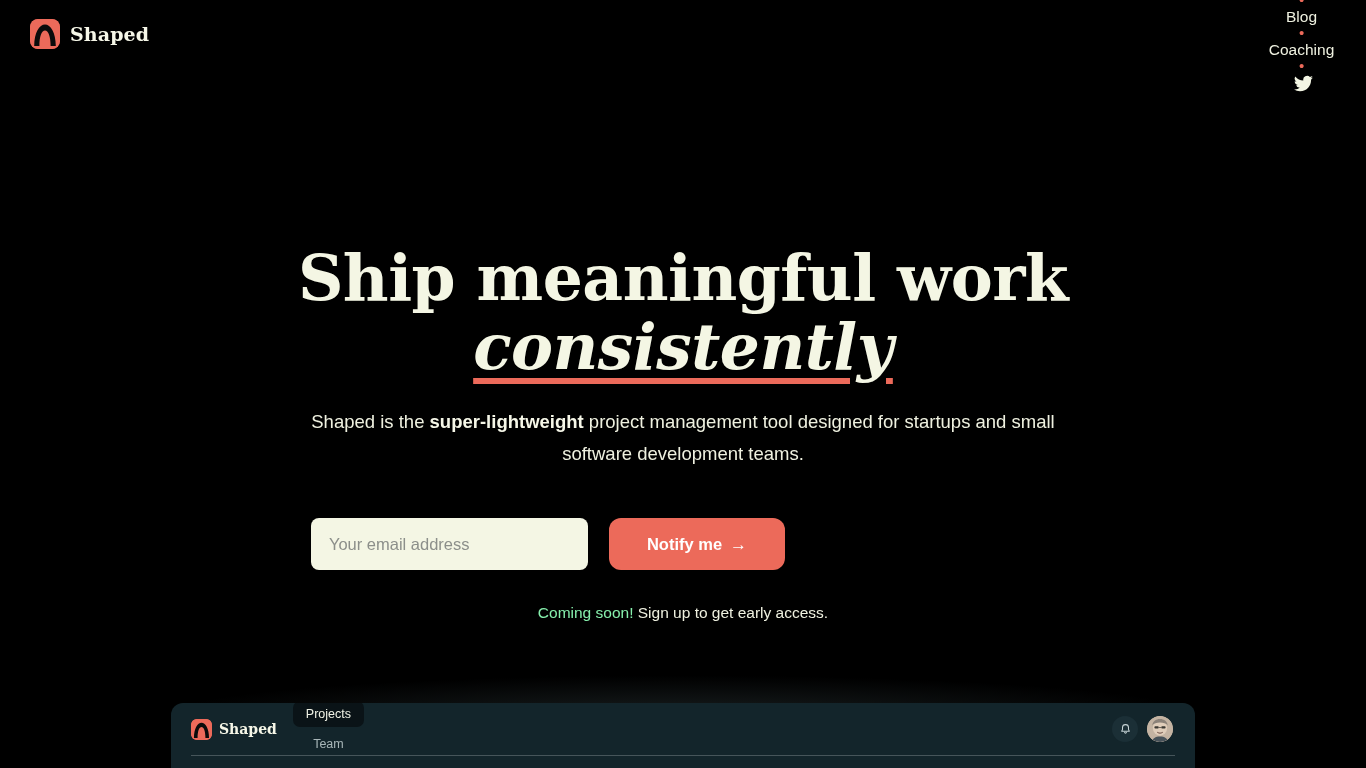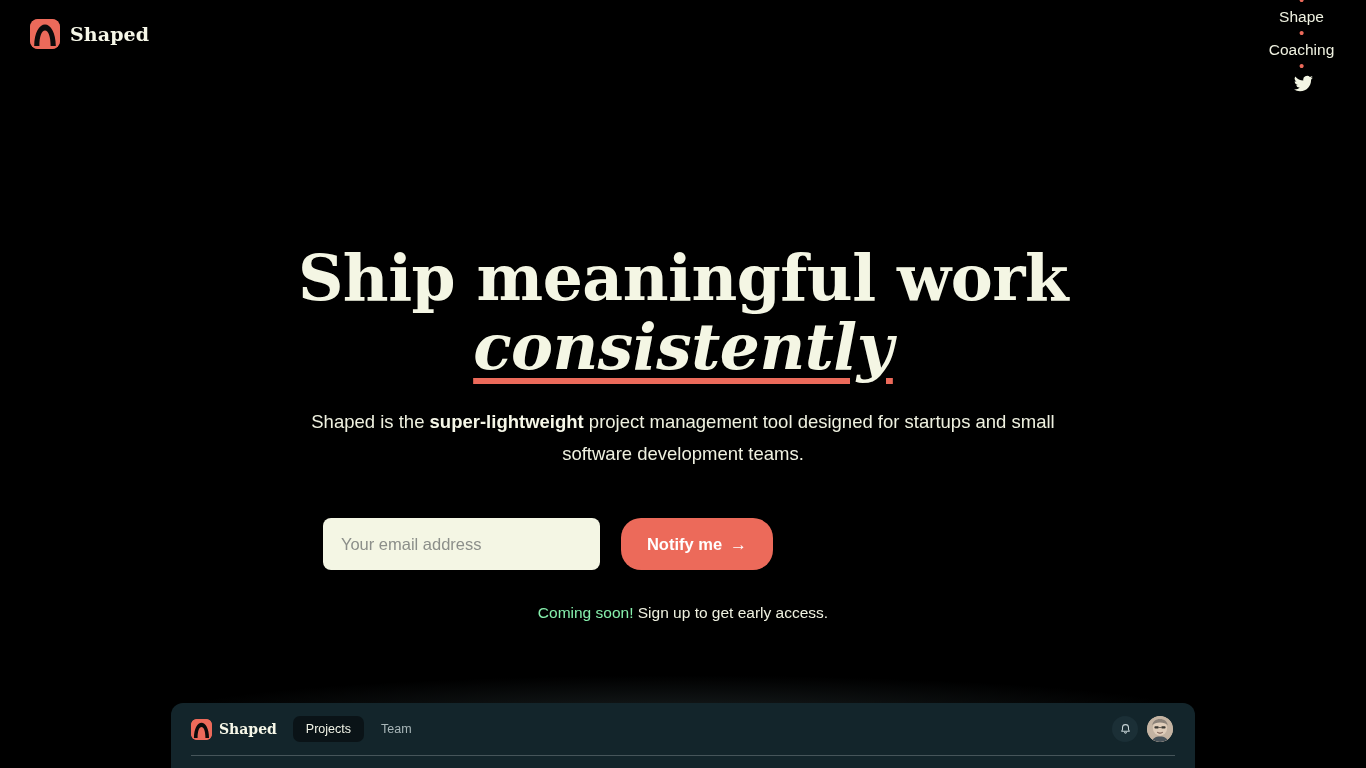--- a/index.html
+++ b/index.html
@@ -160,23 +160,23 @@
     padding: 0 18px;
     font-family: "Liberation Sans", sans-serif;
     font-size: 16.5px;
     color: #2a2a2a;
   }
 
   .email-field::placeholder { color: #8c8f8a; }
 
   .notify-btn {
     height: 52px;
-    padding: 0 26px;
+    padding: 0 38px;
     border: none;
-    border-radius: 20px;
+    border-radius: 12px;
     background: #EC6A5A;
     color: #FFFFFF;
     font-family: "Liberation Sans", sans-serif;
     font-weight: 700;
     font-size: 16.5px;
     cursor: pointer;
     display: inline-flex;
     align-items: center;
     gap: 8px;
     white-space: nowrap;
@@ -248,20 +248,21 @@
     font-weight: 700;
     font-size: 14px;
     color: #F6F7E8;
     line-height: 1;
   }
 
   .app-tabs {
     display: flex;
     align-items: center;
     gap: 4px;
+    flex-direction: column;
   }
 
   .app-tab {
     font-size: 12.5px;
     color: #A8B6B8;
     padding: 7px 13px;
     border-radius: 7px;
     line-height: 1;
     white-space: nowrap;
     cursor: pointer;
@@ -322,21 +323,21 @@
         <rect x="0" y="0" width="30" height="30" rx="8" fill="#EC6A5A"></rect>
         <path d="M4.2 27 C4.2 13.5 9.4 5.4 15 5.4 C20.6 5.4 25.8 13.5 25.8 27 L20.6 27 C20.6 17.2 18.2 11.6 15 11.6 C11.8 11.6 9.4 17.2 9.4 27 Z" fill="#0B0B0B"></path>
       </svg>
     </span>
     <span class="brand-name">Shaped</span>
   </a>
 
   <nav class="nav-links">
     <a class="nav-link" href="#">Shape Up</a>
     <span class="nav-dot">•</span>
-    <a class="nav-link" href="#">Shape</a>
+    <a class="nav-link" href="#">Blog</a>
     <span class="nav-dot">•</span>
     <a class="nav-link" href="#">Coaching</a>
     <span class="nav-dot">•</span>
     <a class="nav-twitter" href="#">
       <svg width="19" height="19" viewBox="0 0 24 24" aria-hidden="true">
         <path fill="#F4F6E4" d="M23.95 4.57a10 10 0 0 1-2.82.77 4.96 4.96 0 0 0 2.16-2.72 9.9 9.9 0 0 1-3.12 1.19 4.92 4.92 0 0 0-8.38 4.48A13.96 13.96 0 0 1 1.64 3.16a4.92 4.92 0 0 0 1.52 6.57 4.9 4.9 0 0 1-2.23-.62v.06a4.92 4.92 0 0 0 3.95 4.83 4.96 4.96 0 0 1-2.22.08 4.93 4.93 0 0 0 4.6 3.42A9.87 9.87 0 0 1 0 19.54a13.94 13.94 0 0 0 7.55 2.21c9.06 0 14-7.5 14-14v-.64a10 10 0 0 0 2.4-2.54z"></path>
       </svg>
     </a>
   </nav>
 

